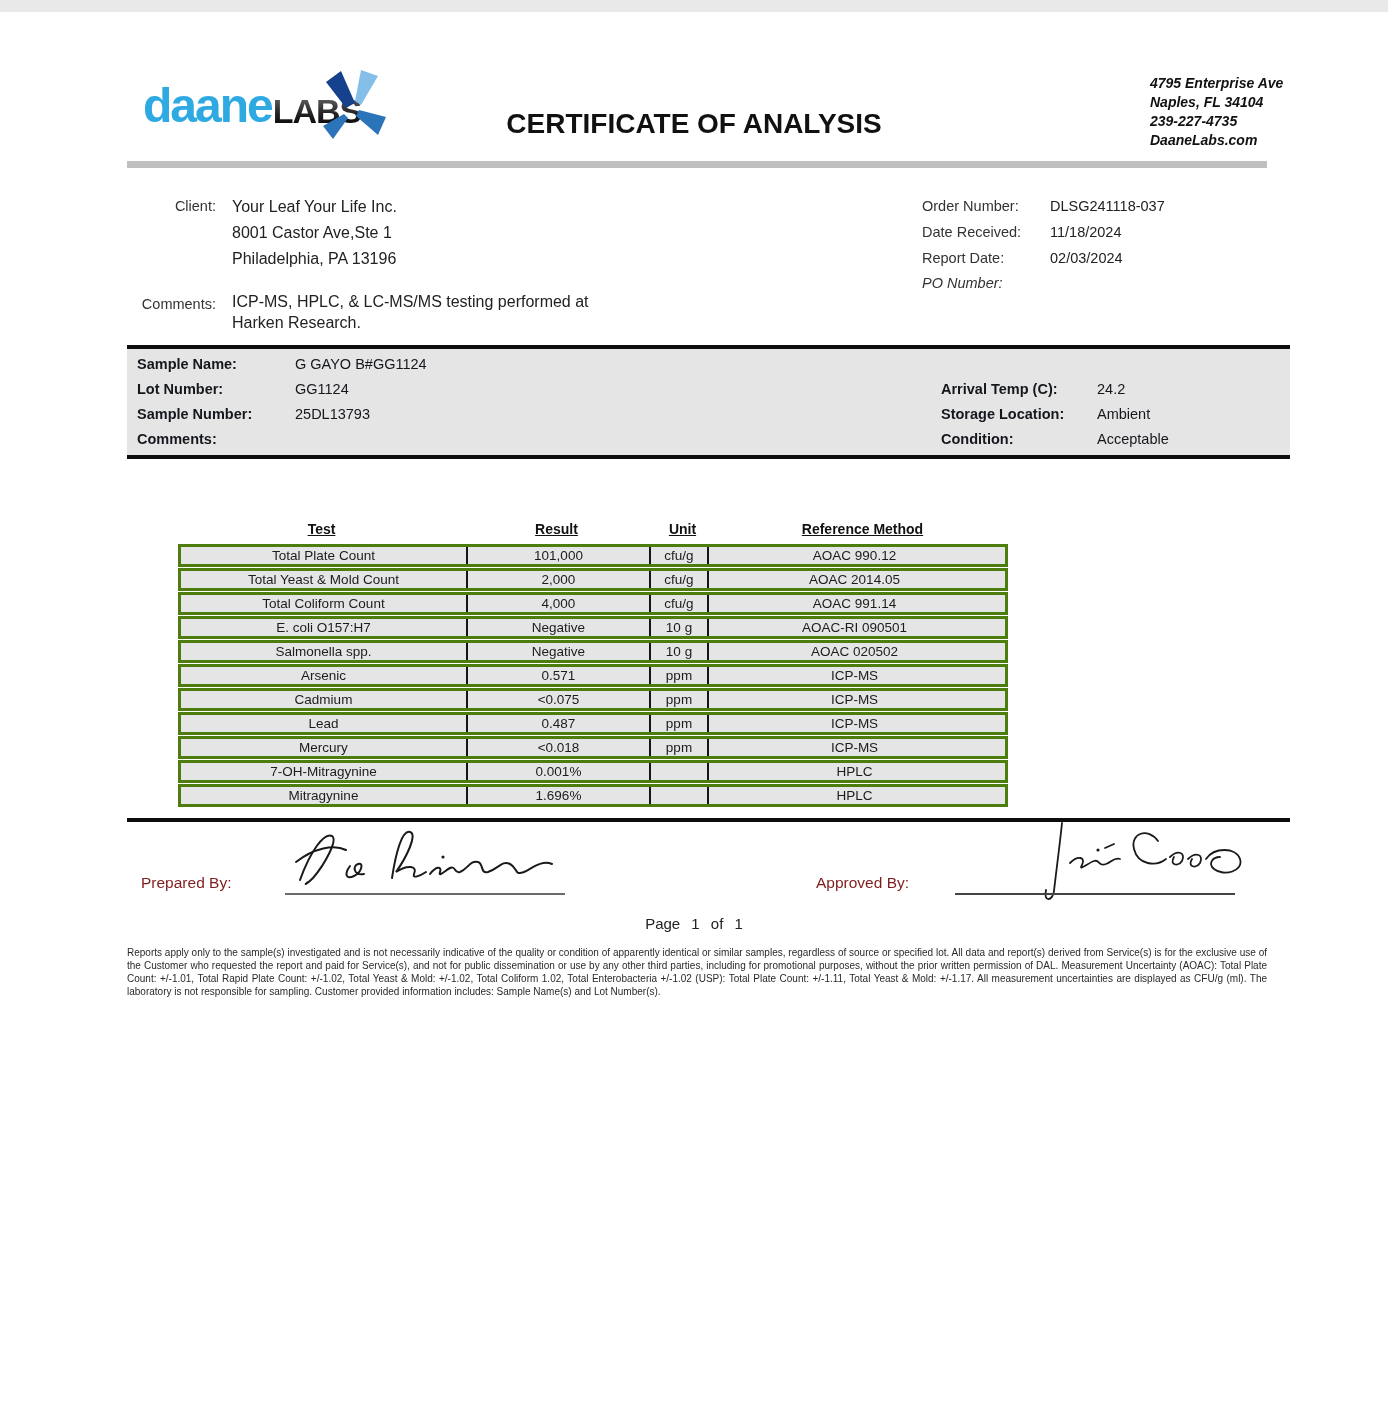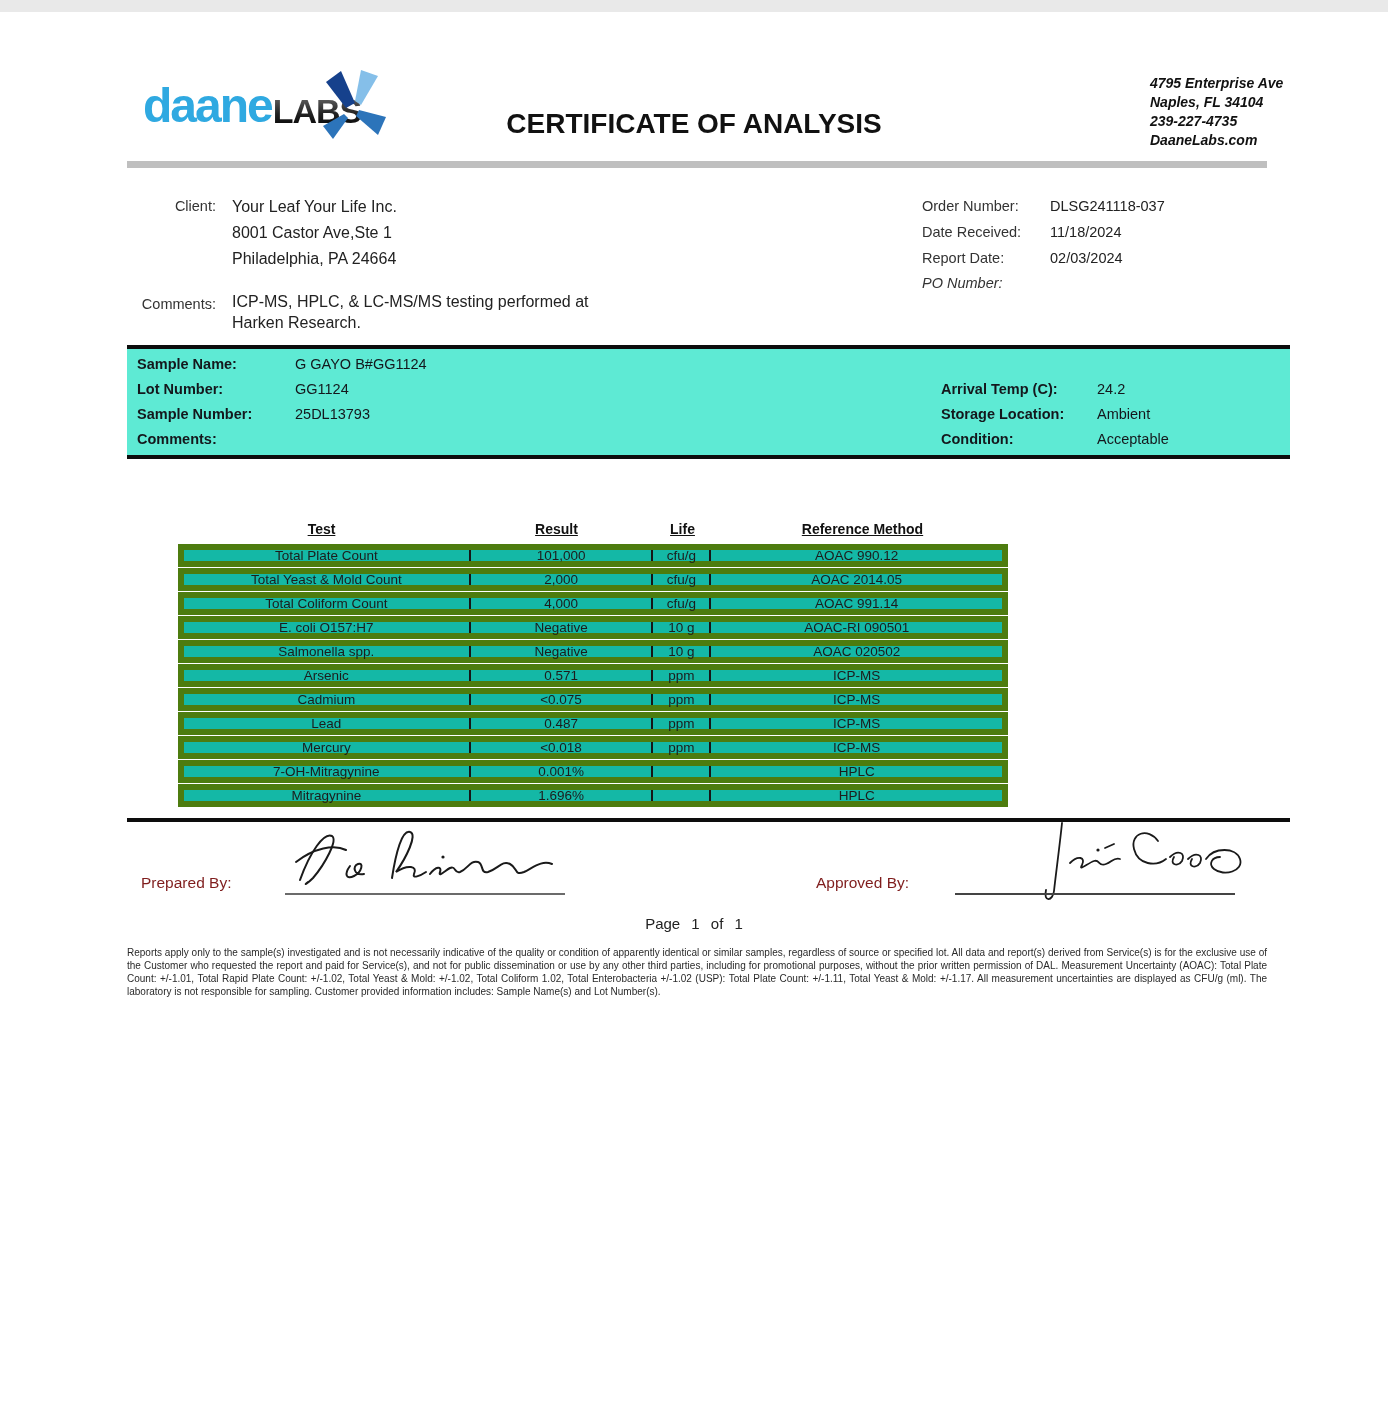--- a/index.html
+++ b/index.html
@@ -26,32 +26,32 @@
   .gray-bar{position:absolute;left:127px;top:149px;width:1140px;height:7px;background:#bfbfbf;}
 
   
   .info-label{position:absolute;font-size:14.5px;color:#333;text-align:right;}
   .info-value{position:absolute;font-size:16px;color:#222;}
   .order-label{position:absolute;left:922px;font-size:14.5px;color:#333;}
   .order-value{position:absolute;left:1050px;font-size:14.5px;color:#222;}
 
   
   .sample-box{position:absolute;left:127px;top:333px;width:1163px;height:106px;
-    background:#5eead4;border-top:4px solid #0d0d0d;border-bottom:4px solid #0d0d0d;}
+    background:#e5e5e5;border-top:4px solid #0d0d0d;border-bottom:4px solid #0d0d0d;}
   .sb-label{position:absolute;font-size:14.5px;font-weight:bold;color:#14171c;}
   .sb-value{position:absolute;font-size:14.5px;color:#14171c;}
 
   
   .rtable{position:absolute;left:178px;top:506px;width:830px;}
   .thead{display:flex;height:22px;margin-bottom:4px;}
   .thead span{font-size:14px;font-weight:bold;text-decoration:underline;color:#111;
     display:flex;align-items:center;justify-content:center;}
   .h1{width:287px;}.h2{width:183px;}.h3{width:69px;}.h4{width:291px;}
-  .trow{display:flex;height:23px;border:6px solid #4d7c0f;margin-top:1px;
-    box-sizing:border-box;background:#14b8a6;}
+  .trow{display:flex;height:23px;border:3px solid #4d7c0f;margin-top:1px;
+    box-sizing:border-box;background:#e5e5e5;}
   .trow:first-of-type{margin-top:0;}
   .trow div{display:flex;align-items:center;justify-content:center;
     font-size:13.5px;color:#1c1c1c;box-sizing:border-box;}
   .c1{width:287px;border-right:2px solid #161616;}
   .c2{width:183px;border-right:2px solid #161616;}
   .c3{width:58px;border-right:2px solid #161616;}
   .c4{width:291px;}
 
   .thick-line{position:absolute;left:127px;top:806px;width:1163px;height:4px;background:#0d0d0d;}
 
@@ -86,21 +86,21 @@
     <div>4795 Enterprise Ave</div>
     <div>Naples, FL 34104</div>
     <div>239-227-4735</div>
     <div>DaaneLabs.com</div>
   </div>
   <div class="gray-bar"></div>
 
   <div class="info-label" style="left:140px;top:186px;width:76px;">Client:</div>
   <div class="info-value" style="left:232px;top:186px;">Your Leaf Your Life Inc.</div>
   <div class="info-value" style="left:232px;top:212px;">8001 Castor Ave,Ste 1</div>
-  <div class="info-value" style="left:232px;top:238px;">Philadelphia, PA 24664</div>
+  <div class="info-value" style="left:232px;top:238px;">Philadelphia, PA 13196</div>
   <div class="info-label" style="left:140px;top:284px;width:76px;">Comments:</div>
   <div class="info-value" style="left:232px;top:279px;width:392px;line-height:21px;">ICP-MS, HPLC, &amp; LC-MS/MS testing performed at Harken Research.</div>
 
   <div class="order-label" style="top:186px;">Order Number:</div>
   <div class="order-value" style="top:186px;">DLSG241118-037</div>
   <div class="order-label" style="top:212px;">Date Received:</div>
   <div class="order-value" style="top:212px;">11/18/2024</div>
   <div class="order-label" style="top:238px;">Report Date:</div>
   <div class="order-value" style="top:238px;">02/03/2024</div>
   <div class="order-label" style="top:263px;font-style:italic;">PO Number:</div>
@@ -121,21 +121,21 @@
     <div class="sb-label" style="left:814px;top:57px;">Storage Location:</div>
     <div class="sb-value" style="left:970px;top:57px;">Ambient</div>
     <div class="sb-label" style="left:814px;top:82px;">Condition:</div>
     <div class="sb-value" style="left:970px;top:82px;">Acceptable</div>
   </div>
 
   <div class="rtable">
     <div class="thead">
       <span class="h1">Test</span>
       <span class="h2">Result</span>
-      <span class="h3">Life</span>
+      <span class="h3">Unit</span>
       <span class="h4">Reference Method</span>
     </div>
     <div class="trow">
         <div class="c1">Total Plate Count</div>
         <div class="c2">101,000</div>
         <div class="c3">cfu/g</div>
         <div class="c4">AOAC 990.12</div>
       </div>
     <div class="trow">
         <div class="c1">Total Yeast &amp; Mold Count</div>

